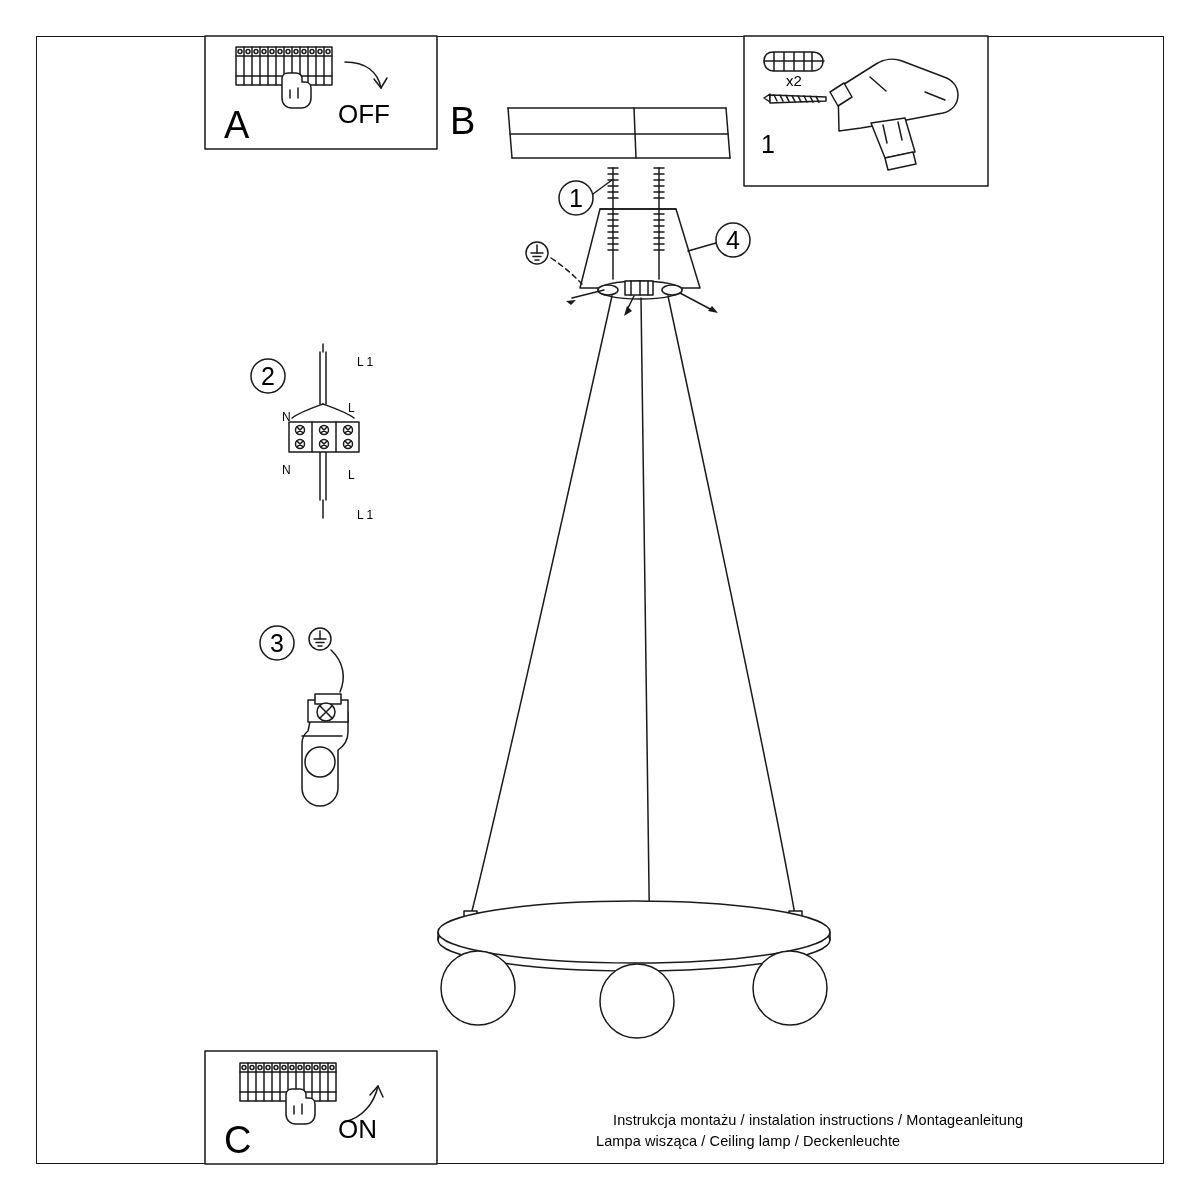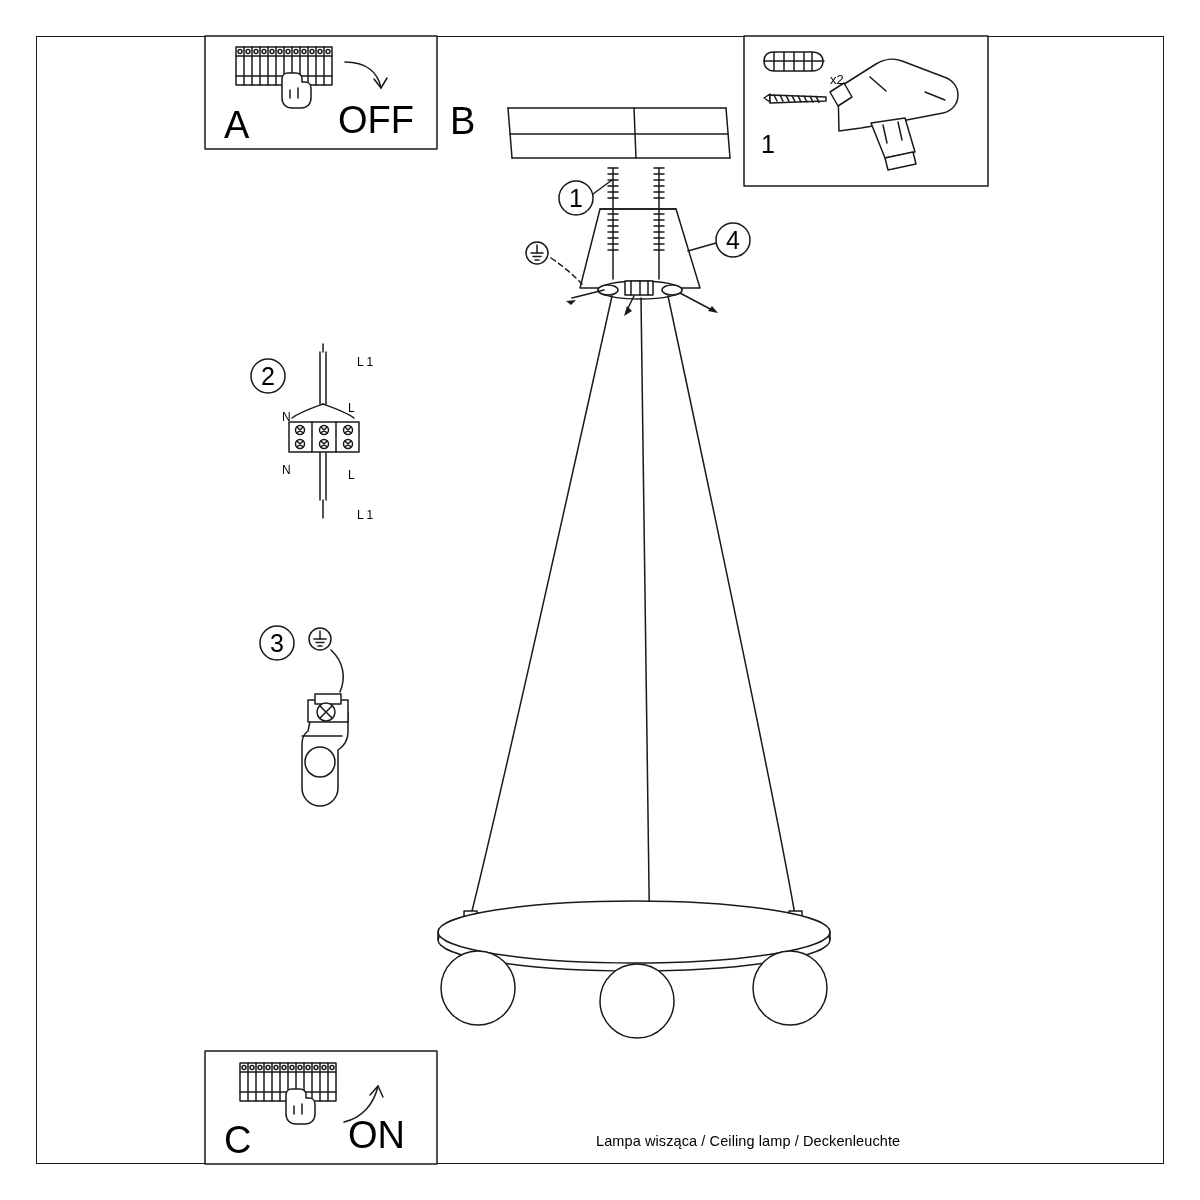--- a/index.html
+++ b/index.html
@@ -38,33 +38,32 @@
   .txt {
     position: absolute;
     white-space: nowrap;
   }
   .letter {
     font-size: 38px;
     font-weight: 400;
     letter-spacing: 0.5px;
   }
   .big {
-    font-size: 38px;
+    font-size: 26px;
     font-weight: 400;
   }
   .num {
     font-size: 25px;
     font-weight: 400;
   }
   .small {
     font-size: 12px;
   }
   .tiny {
-    font-size: 13px;
-    margin-left: 44px;
+    font-size: 15px;
   }
   .foot {
     font-size: 14.5px;
     letter-spacing: 0.1px;
   }
 </style>
 </head>
 <body>
 
 <div id="sheet">
@@ -305,32 +304,33 @@
 
     </g>
   </svg>
 
   <div class="txt letter" style="left:224px; top:104px;">A</div>
   <div class="txt big" style="left:338px; top:99px;">OFF</div>
 
   <div class="txt letter" style="left:450px; top:100px;">B</div>
 
   <div class="txt letter" style="left:224px; top:1119px;">C</div>
-  <div class="txt big" style="left:338px; top:1114px;margin-left:10px;">ON</div>
+  <div class="txt big" style="left:338px; top:1114px;">ON</div>
 
   <div class="txt tiny" style="left:786px; top:72px;">x2</div>
 
   <div class="txt num" style="left:761px; top:130px;">1</div>
   <div class="txt num" style="left:569px; top:184px;">1</div>
   <div class="txt num" style="left:261px; top:362px;">2</div>
   <div class="txt num" style="left:270px; top:629px;">3</div>
   <div class="txt num" style="left:726px; top:226px;">4</div>
 
   <div class="txt small" style="left:357px; top:355px;">L 1</div>
   <div class="txt small" style="left:348px; top:401px;">L</div>
   <div class="txt small" style="left:282px; top:410px;">N</div>
   <div class="txt small" style="left:282px; top:463px;">N</div>
   <div class="txt small" style="left:348px; top:468px;">L</div>
   <div class="txt small" style="left:357px; top:508px;">L 1</div>
 
+  <div class="txt foot" style="left:613px; top:1112px;">Instrukcja montażu / instalation instructions / Montageanleitung</div>
   <div class="txt foot" style="left:596px; top:1133px;">Lampa wisząca / Ceiling lamp / Deckenleuchte</div>
 
 </div>
 
 </body></html>

